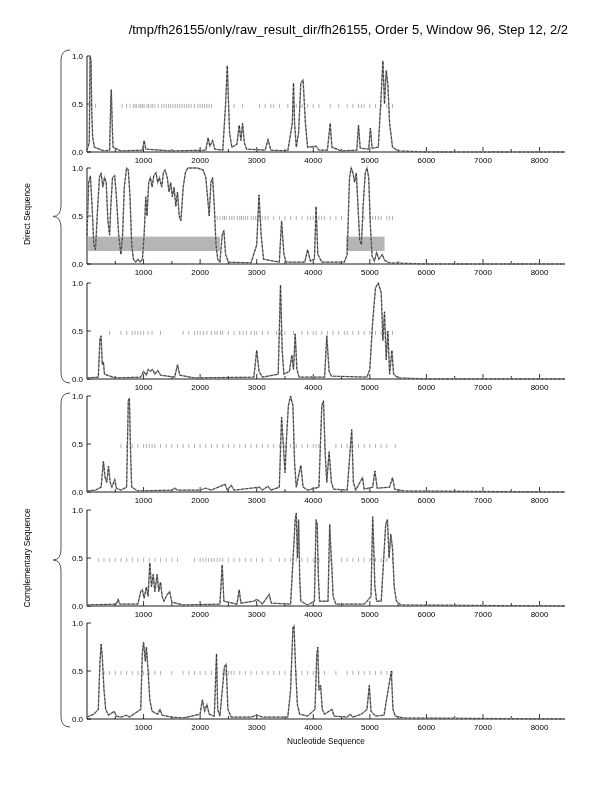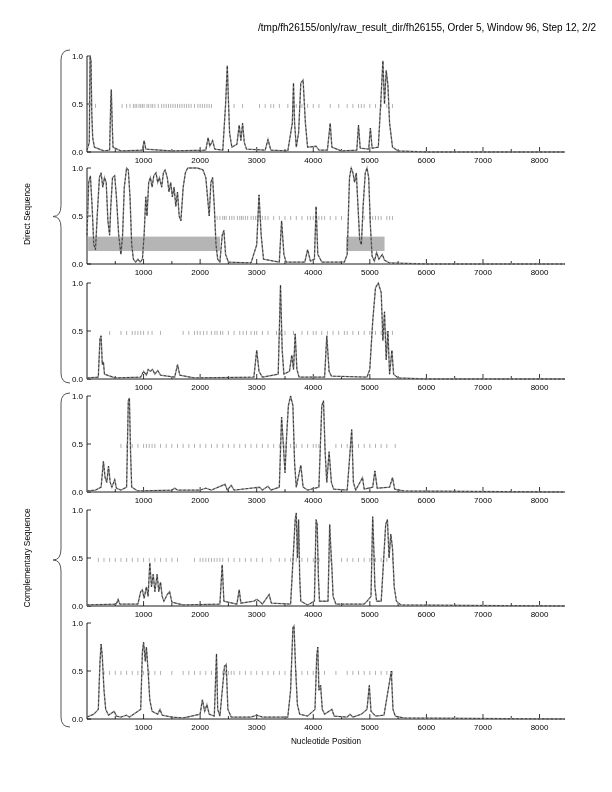--- a/index.html
+++ b/index.html
@@ -1,17 +1,17 @@
 <!DOCTYPE html>
 <html><head>
 <meta charset="utf-8">
 <style>
   html,body{margin:0;padding:0;background:#fff;}
   body{width:612px;height:792px;position:relative;font-family:"Liberation Sans","DejaVu Sans",sans-serif;overflow:hidden;}
-  .title{position:absolute;top:22px;left:0;width:568px;text-align:right;font-size:10px;color:#000;margin-left:28px;}
+  .title{position:absolute;top:22px;left:0;width:568px;text-align:right;font-size:13px;color:#000;}
   .xlabel{position:absolute;top:737px;left:87px;width:478px;text-align:center;font-size:8.2px;color:#000;}
   .panel{position:absolute;left:0;width:612px;height:122px;pointer-events:none;}
   .brace{position:absolute;left:0;top:0;width:90px;height:792px;pointer-events:none;}
   .grouplabel{position:absolute;font-size:8.4px;color:#000;text-align:center;transform:rotate(-90deg);}
   .gl-direct{width:200px;left:-73px;top:209px;}
   .gl-comp{width:220px;left:-83px;top:553px;}
 </style>
 </head>
 <body>
 
@@ -562,13 +562,13 @@
     <line x1="87" y1="10" x2="91" y2="10" stroke="#000000" stroke-width="0.8"></line>
     <text x="83" y="13" text-anchor="end" font-size="8" fill="#000" font-family="&quot;Liberation Sans&quot;,&quot;DejaVu Sans&quot;,sans-serif">1.0</text>
     <line x1="87" y1="58" x2="91" y2="58" stroke="#000000" stroke-width="0.8"></line>
     <text x="83" y="61" text-anchor="end" font-size="8" fill="#000" font-family="&quot;Liberation Sans&quot;,&quot;DejaVu Sans&quot;,sans-serif">0.5</text>
     <line x1="87" y1="106" x2="91" y2="106" stroke="#000000" stroke-width="0.8"></line>
     <text x="83" y="109" text-anchor="end" font-size="8" fill="#000" font-family="&quot;Liberation Sans&quot;,&quot;DejaVu Sans&quot;,sans-serif">0.0</text>
     <polyline points="87.0,104.1 93.8,101.2 98.3,96.4 100.0,48.4 101.1,31.1 102.3,43.6 104.0,77.2 105.7,96.4 108.5,102.2 114.2,98.3 116.4,103.1 120.9,104.1 126.6,102.2 129.4,104.1 140.7,96.4 142.4,38.8 143.6,29.2 145.3,48.4 146.4,34.0 148.1,58.0 149.8,86.8 152.1,98.3 157.7,101.2 160.0,96.4 162.2,102.2 171.9,104.1 183.2,105.0 200.1,101.2 202.4,86.8 204.7,98.3 206.9,91.6 209.2,101.2 214.3,103.1 216.5,40.7 217.7,96.4 219.9,103.1 224.5,53.2 226.2,51.3 227.9,96.4 231.2,104.1 251.0,104.1 256.7,102.2 262.4,104.1 287.8,104.1 290.6,77.2 292.9,14.8 294.0,12.9 295.7,58.0 297.4,91.6 299.7,101.2 307.6,103.1 315.0,96.4 316.7,43.6 317.8,34.0 318.9,77.2 320.6,72.4 322.3,96.4 324.6,101.2 331.9,96.4 334.2,103.1 347.2,104.1 350.0,101.2 352.9,104.1 361.4,101.2 367.0,96.4 369.3,72.4 371.0,98.3 375.5,103.1 384.0,102.2 391.3,58.0 393.0,96.4 395.3,103.1 403.8,105.0 565.0,106.0" fill="none" stroke="#909090" stroke-width="1.4"></polyline>
     <polyline points="87.0,104.1 93.8,101.2 98.3,96.4 100.0,48.4 101.1,31.1 102.3,43.6 104.0,77.2 105.7,96.4 108.5,102.2 114.2,98.3 116.4,103.1 120.9,104.1 126.6,102.2 129.4,104.1 140.7,96.4 142.4,38.8 143.6,29.2 145.3,48.4 146.4,34.0 148.1,58.0 149.8,86.8 152.1,98.3 157.7,101.2 160.0,96.4 162.2,102.2 171.9,104.1 183.2,105.0 200.1,101.2 202.4,86.8 204.7,98.3 206.9,91.6 209.2,101.2 214.3,103.1 216.5,40.7 217.7,96.4 219.9,103.1 224.5,53.2 226.2,51.3 227.9,96.4 231.2,104.1 251.0,104.1 256.7,102.2 262.4,104.1 287.8,104.1 290.6,77.2 292.9,14.8 294.0,12.9 295.7,58.0 297.4,91.6 299.7,101.2 307.6,103.1 315.0,96.4 316.7,43.6 317.8,34.0 318.9,77.2 320.6,72.4 322.3,96.4 324.6,101.2 331.9,96.4 334.2,103.1 347.2,104.1 350.0,101.2 352.9,104.1 361.4,101.2 367.0,96.4 369.3,72.4 371.0,98.3 375.5,103.1 384.0,102.2 391.3,58.0 393.0,96.4 395.3,103.1 403.8,105.0 565.0,106.0" fill="none" stroke="#1a1a1a" stroke-width="0.7" stroke-dasharray="2.5,1.8"></polyline>
   </svg>
 
-<div class="xlabel">Nucleotide Position</div>
+<div class="xlabel">Nucleotide Sequence</div>
 
 </body></html>

